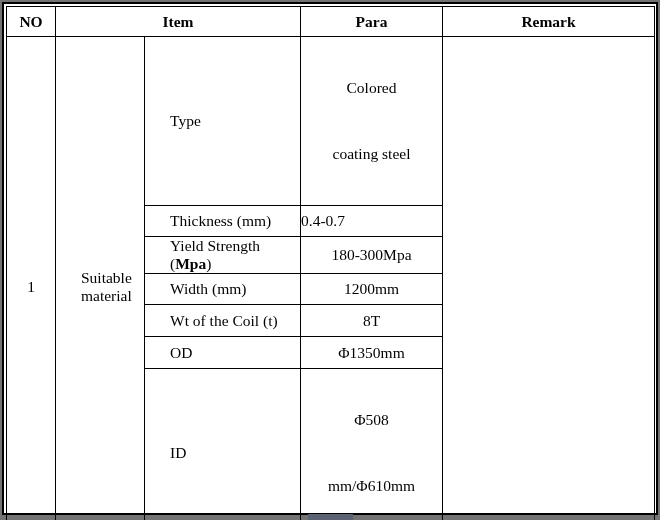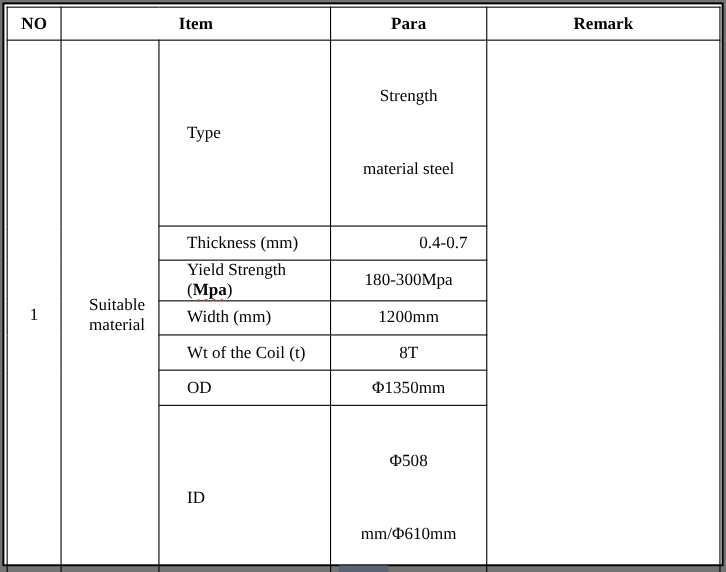--- a/index.html
+++ b/index.html
@@ -14,21 +14,21 @@
     border:2px solid #000; padding:2px; background:#fff;
   }
   table { width:100%; height:100%; border-collapse:collapse; table-layout:fixed; }
   th, td {
     border:1px solid #000; font-size:15.5px; vertical-align:middle;
     overflow:hidden; font-weight:normal; white-space:pre-wrap;
   }
   th { font-weight:bold; text-align:center; }
   .c { text-align:center; }
   .l { text-align:left; padding-left:25px; padding-right:4px; }
-  .r { text-align:right; padding-right:17px; }
+  .r { padding-right:17px; }
   .ind { }
   .dash-bottom { border-bottom:1px dashed #444; }
   .wavy {
     text-decoration-line:underline; text-decoration-style:wavy;
     text-decoration-color:#ff5050; text-decoration-thickness:1px;
     text-underline-offset:3px;
     font-weight:bold;
   }
   .line { line-height:30px; }
   .scroll-thumb {
@@ -56,22 +56,22 @@
         <th colspan="2">Item</th>
         <th>Para</th>
         <th>Remark</th>
       </tr>
 
       <tr style="height:62px">
         <td rowspan="7" class="c">1</td>
         <td rowspan="7" class="l">Suitable material</td>
         <td class="l">Type</td>
         <td class="c">
-          <div class="line">Strength</div>
-          <div class="line">material steel</div>
+          <div class="line">Colored</div>
+          <div class="line">coating steel</div>
         </td>
         <td rowspan="8"></td>
       </tr>
 
       <tr style="height:31px">
         <td class="l">Thickness (mm)</td>
         <td class="r">0.4-0.7</td>
       </tr>
 
       <tr style="height:31px">

